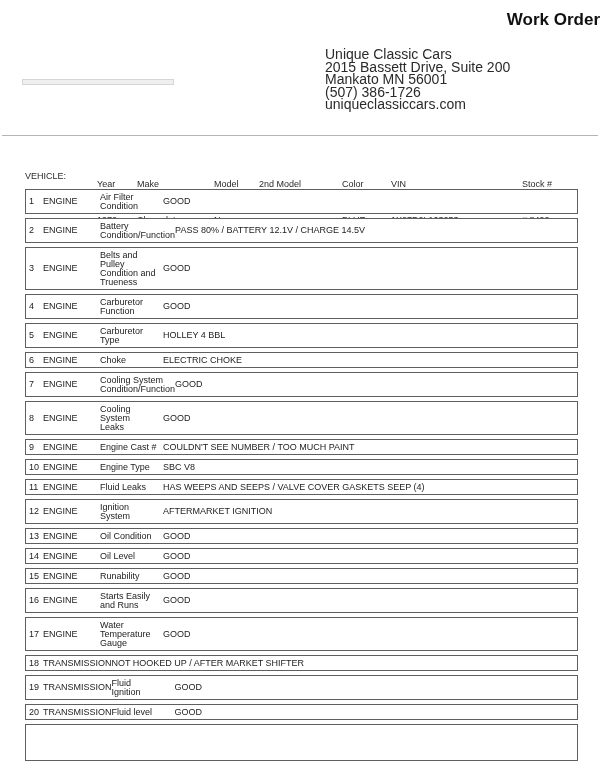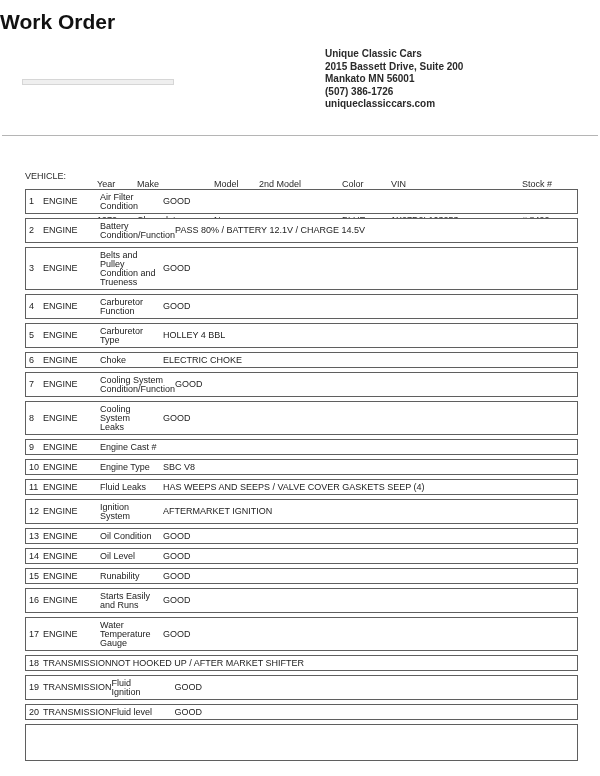--- a/index.html
+++ b/index.html
@@ -3,29 +3,29 @@
 <meta charset="utf-8">
 <style>
   html,body { margin:0; padding:0; background:#fff; }
   .page {
     position:relative; width:600px; height:776px; background:#ffffff;
     overflow:hidden; font-family:"Liberation Sans", sans-serif; color:#1e1e1e;
   }
   
   .doc-title {
     position:absolute; top:10px; left:0; right:0; margin:0;
-    text-align:left; font-size:21px; font-weight:bold; color:#111;
+    text-align:right; font-size:17px; font-weight:bold; color:#111;
   }
   .logo-bar {
     position:absolute; left:22px; top:79px; width:150px; height:4px;
     background:#efefef; border:1px solid #d6d6d6;
   }
   .company {
     position:absolute; left:325px; top:48px;
-    font-size:10px; line-height:12.5px; color:#2a2a2a;font-weight:bold;
+    font-size:14px; line-height:12.5px; color:#2a2a2a;
   }
   .separator {
     position:absolute; left:2px; top:135px; width:596px; height:1px;
     background:#b5b5b5;
   }
   
   .vehicle { position:absolute; left:0; top:154px; width:100%; font-size:9px; line-height:12px; color:#2a2a2a; }
   .veh-label { position:absolute; left:25px; top:16px; }
   .veh-col { position:absolute; top:0; white-space:pre; }
   #veh-cols .veh-col:nth-child(1){ left:97px; }
@@ -172,20 +172,21 @@
     <div class="cell item">Cooling
 System
 Leaks</div>
     <div class="cell val">GOOD</div>
   </div>
 
   <div class="row">
     <div class="cell num">9</div>
     <div class="cell cat">ENGINE</div>
     <div class="cell item">Engine Cast #</div>
+    <div class="cell val">COULDN'T SEE NUMBER / TOO MUCH PAINT</div>
   </div>
 
   <div class="row">
     <div class="cell num">10</div>
     <div class="cell cat">ENGINE</div>
     <div class="cell item">Engine Type</div>
     <div class="cell val">SBC V8</div>
   </div>
 
   <div class="row">

